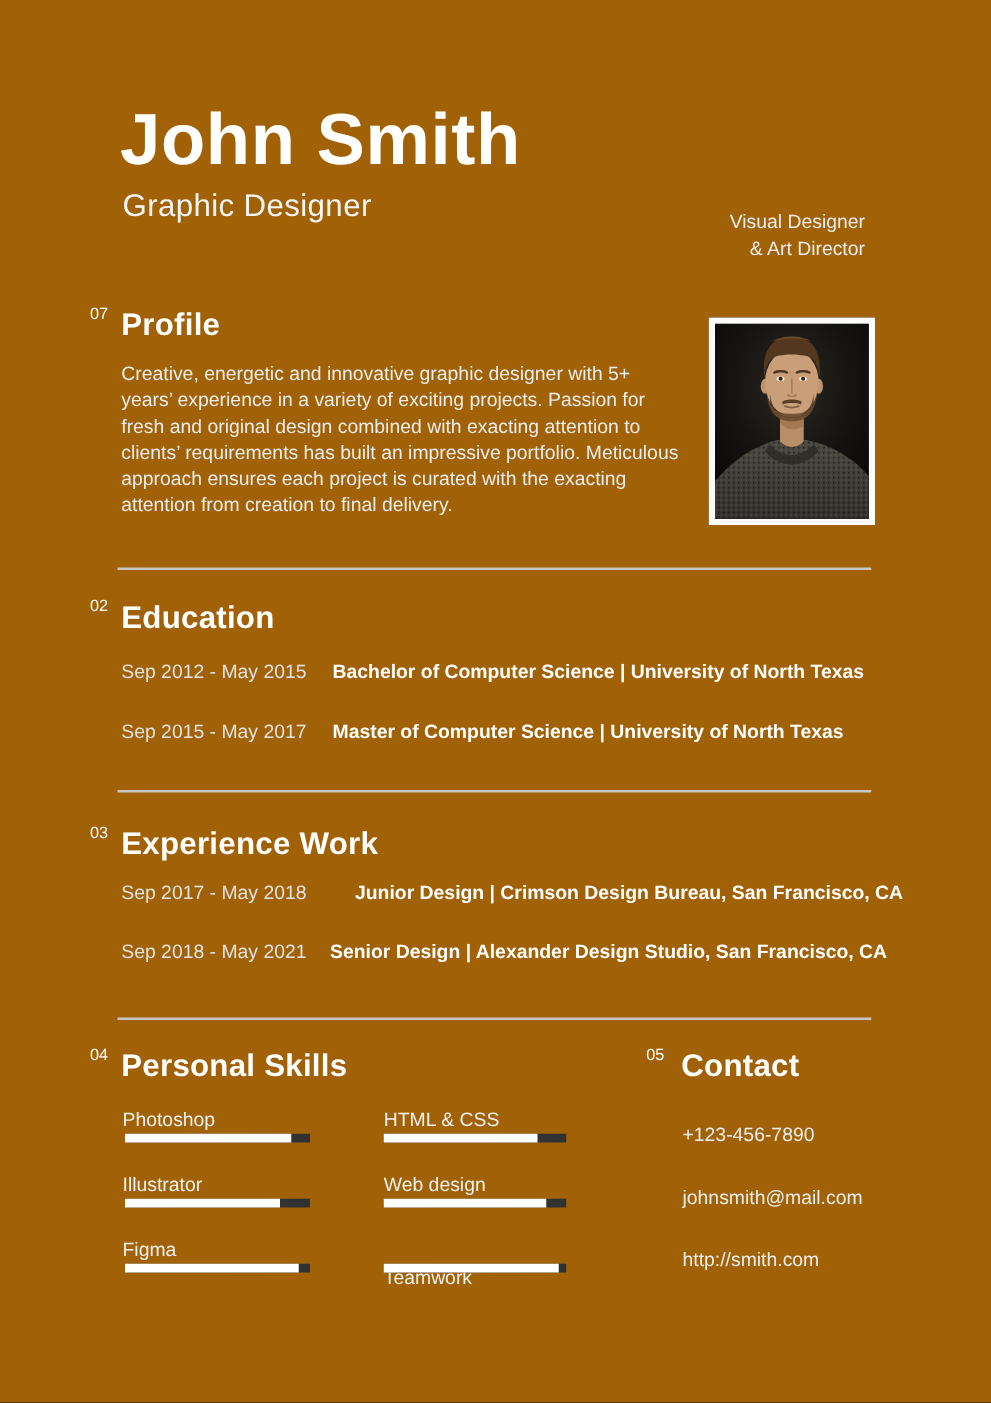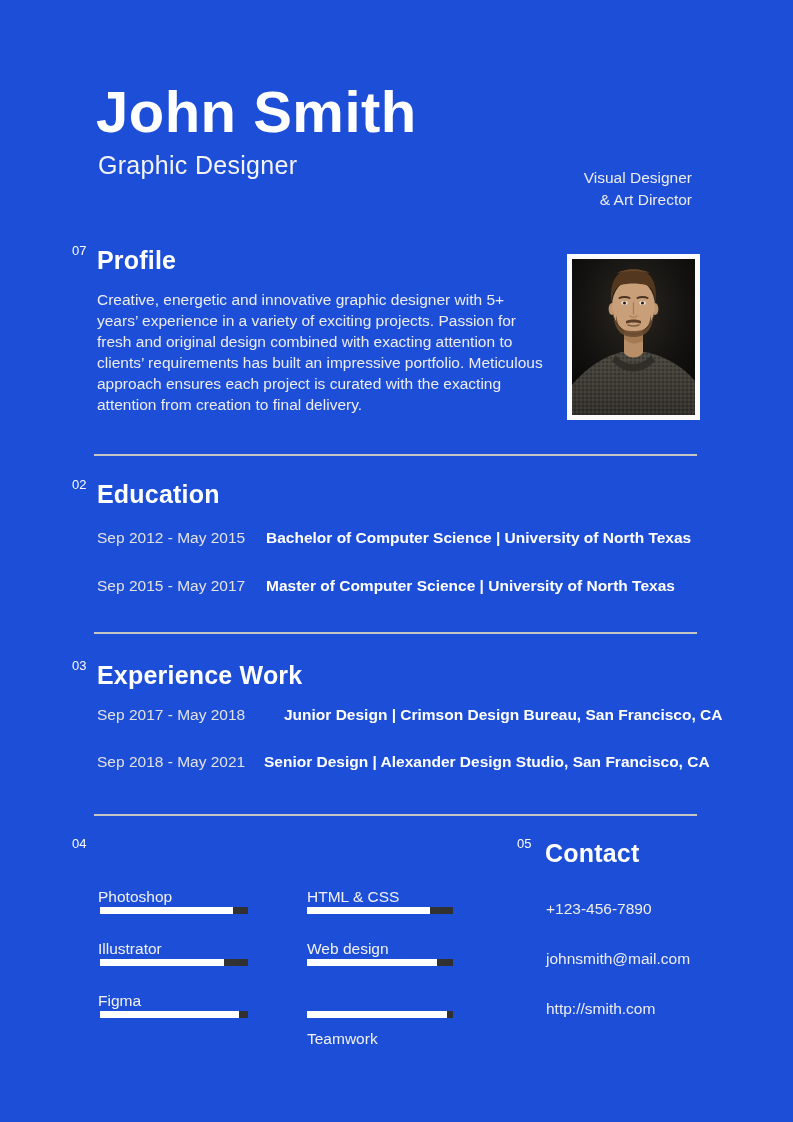--- a/index.html
+++ b/index.html
@@ -1,18 +1,18 @@
 <!DOCTYPE html>
 <html><head>
 <meta charset="utf-8">
 <style>
   html,body { margin:0; padding:0; background:#211f20; }
   .page {
     position:relative; width:793px; height:1122px;
-    background:#1d4ed8; overflow:hidden;
+    background:#a16207; overflow:hidden;
     font-family:"Liberation Sans", sans-serif;
     color:#ececec;
   }
   .abs { position:absolute; }
 
   
   .name {
     left:96px; top:78px; font-size:58px; font-weight:bold;
     color:#ffffff; letter-spacing:0.5px; white-space:nowrap;
   }
@@ -146,20 +146,21 @@
     <span class="entry-detail" style="left:264px; top:706px;margin-left:20px;">Junior Design | Crimson Design Bureau, San Francisco, CA</span>
   </div>
   <div>
     <span class="entry-date" style="top:753px;">Sep 2018 - May 2021</span>
     <span class="entry-detail" style="left:264px; top:753px;">Senior Design | Alexander Design Studio, San Francisco, CA</span>
   </div>
 
   <div class="abs divider" style="top:814px;"></div>
 
   <div class="abs sec-num" style="left:72px; top:836px;">04</div>
+  <div class="abs sec-head" style="left:97px; top:839px;">Personal Skills</div>
 
   <span class="skill-label" style="left:98px; top:888px;">Photoshop</span>
   <div class="skill-track" style="left:100px; top:907px; width:148px;">
       <div class="skill-fill" style="width: 90%;"></div>
     </div>
 
   <span class="skill-label" style="left:98px; top:940px;">Illustrator</span>
   <div class="skill-track" style="left:100px; top:959px; width:148px;">
       <div class="skill-fill" style="width: 84%;"></div>
     </div>
@@ -172,21 +173,21 @@
   <span class="skill-label" style="left:307px; top:888px;">HTML &amp; CSS</span>
   <div class="skill-track" style="left:307px; top:907px; width:146px;">
       <div class="skill-fill" style="width: 84%;"></div>
     </div>
 
   <span class="skill-label" style="left:307px; top:940px;">Web design</span>
   <div class="skill-track" style="left:307px; top:959px; width:146px;">
       <div class="skill-fill" style="width: 89%;"></div>
     </div>
 
-  <span class="skill-label" style="left:307px; top:1014px;margin-top:16px;">Teamwork</span>
+  <span class="skill-label" style="left:307px; top:1014px;">Teamwork</span>
   <div class="skill-track" style="left:307px; top:1011px; width:146px;">
       <div class="skill-fill" style="width: 96%;"></div>
     </div>
 
   <div class="abs sec-num" style="left:517px; top:836px;">05</div>
   <div class="abs sec-head" style="left:545px; top:839px;">Contact</div>
 
   <div class="contact-value" style="top:900px;">+123-456-7890</div>
   <div class="contact-value" style="top:950px;text-align:center;">johnsmith@mail.com</div>
   <div class="contact-value" style="top:1000px;text-align:right;">http://smith.com</div>

